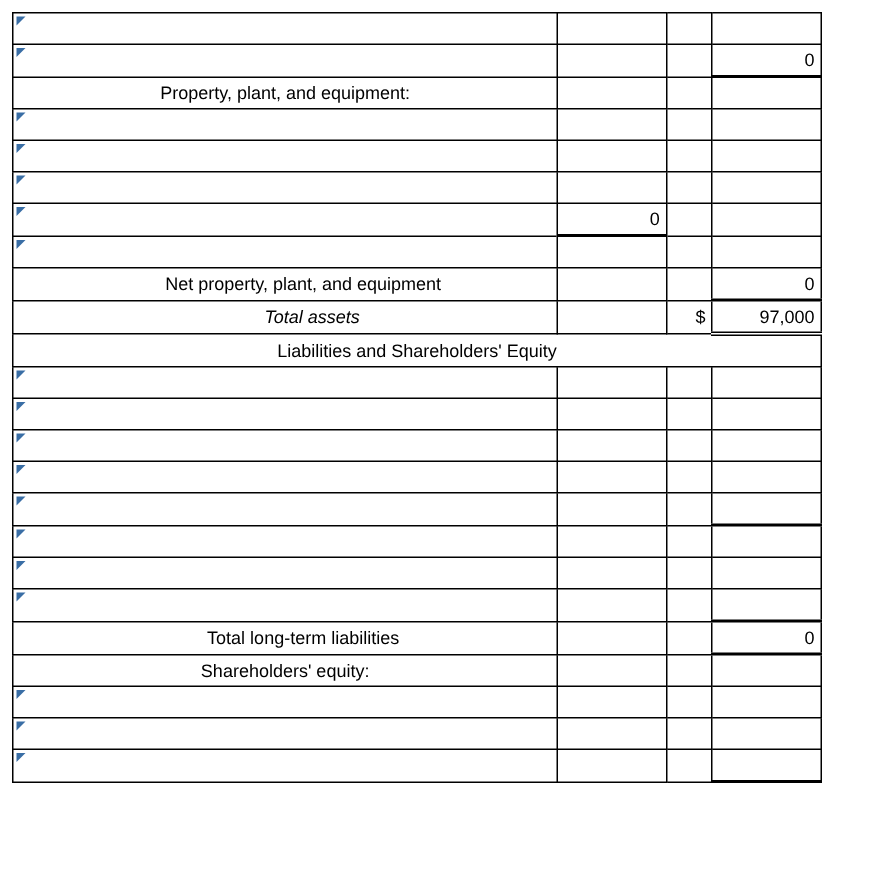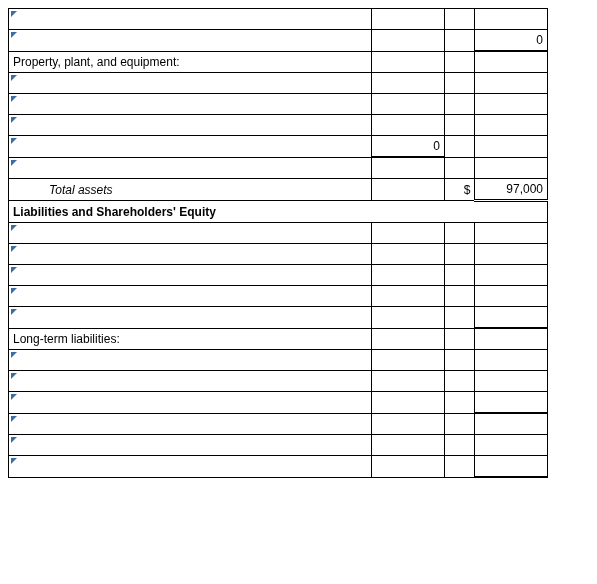--- a/index.html
+++ b/index.html
@@ -13,40 +13,40 @@
   border-collapse: collapse;
   width: 540px;
 }
 td {
   border: 1px solid #000;
   height: 18px;
   padding: 1px 4px;
   vertical-align: middle;
   position: relative;
 }
-.col-label { width: 300px; }
+.col-label { width: 300px; text-align: center; }
 .col-val1 { width: 60px; text-align: right; }
 .col-spacer { width: 20px; text-align: right; }
 .col-val2 { width: 60px; text-align: right; }
 .input-cell { padding-left: 14px; }
 .input-marker::before {
   content: "";
   position: absolute;
   left: 2px;
   top: 2px;
   width: 0;
   height: 0;
   border-left: 6px solid #3a6ea5;
   border-bottom: 6px solid transparent;
 }
 .indent1 { padding-left: 28px; }
 .indent2 { padding-left: 40px; font-style: italic; }
 .section-header {
-  text-align: left;
-  font-weight: bold;
+  text-align: center;
+  font-weight: normal;
 }
 .dbl-underline { border-bottom: 3px double #000; margin-top: 11px; }
 .sgl-underline { border-bottom: 2px solid #000; }
 </style>
 </head>
 <body>
 
 <table>
 
   <tbody>
@@ -92,60 +92,42 @@
     <td class="col-spacer"></td>
     <td class="col-val2"></td>
   </tr>
   <tr>
     <td class="col-label input-cell input-marker"></td>
     <td class="col-val1"></td>
     <td class="col-spacer"></td>
     <td class="col-val2"></td>
   </tr>
   <tr>
+    <td class="col-label indent1">Net property, plant, and equipment</td>
+    <td class="col-val1"></td>
+    <td class="col-spacer"></td>
+    <td class="col-val2 sgl-underline">0</td>
+  </tr>
+  <tr>
     <td class="col-label indent2">Total assets</td>
     <td class="col-val1"></td>
     <td class="col-spacer">$</td>
     <td class="col-val2 dbl-underline">97,000</td>
   </tr>
   <tr>
     <td class="col-label section-header" colspan="4">Liabilities and Shareholders' Equity</td>
   </tr>
   <tr>
     <td class="col-label input-cell input-marker"></td>
     <td class="col-val1"></td>
     <td class="col-spacer"></td>
     <td class="col-val2"></td>
   </tr>
   <tr>
     <td class="col-label input-cell input-marker"></td>
-    <td class="col-val1"></td>
-    <td class="col-spacer"></td>
-    <td class="col-val2"></td>
-  </tr>
-  <tr>
-    <td class="col-label input-cell input-marker"></td>
-    <td class="col-val1"></td>
-    <td class="col-spacer"></td>
-    <td class="col-val2"></td>
-  </tr>
-  <tr>
-    <td class="col-label input-cell input-marker"></td>
-    <td class="col-val1"></td>
-    <td class="col-spacer"></td>
-    <td class="col-val2"></td>
-  </tr>
-  <tr>
-    <td class="col-label input-cell input-marker"></td>
-    <td class="col-val1"></td>
-    <td class="col-spacer"></td>
-    <td class="col-val2 sgl-underline"></td>
-  </tr>
-  <tr>
-    <td class="col-label">Long-term liabilities:</td>
     <td class="col-val1"></td>
     <td class="col-spacer"></td>
     <td class="col-val2"></td>
   </tr>
   <tr>
     <td class="col-label input-cell input-marker"></td>
     <td class="col-val1"></td>
     <td class="col-spacer"></td>
     <td class="col-val2"></td>
   </tr>
@@ -172,15 +154,45 @@
     <td class="col-val1"></td>
     <td class="col-spacer"></td>
     <td class="col-val2"></td>
   </tr>
   <tr>
     <td class="col-label input-cell input-marker"></td>
     <td class="col-val1"></td>
     <td class="col-spacer"></td>
     <td class="col-val2 sgl-underline"></td>
   </tr>
+  <tr>
+    <td class="col-label indent1">Total long-term liabilities</td>
+    <td class="col-val1"></td>
+    <td class="col-spacer"></td>
+    <td class="col-val2 sgl-underline">0</td>
+  </tr>
+  <tr>
+    <td class="col-label">Shareholders' equity:</td>
+    <td class="col-val1"></td>
+    <td class="col-spacer"></td>
+    <td class="col-val2"></td>
+  </tr>
+  <tr>
+    <td class="col-label input-cell input-marker"></td>
+    <td class="col-val1"></td>
+    <td class="col-spacer"></td>
+    <td class="col-val2"></td>
+  </tr>
+  <tr>
+    <td class="col-label input-cell input-marker"></td>
+    <td class="col-val1"></td>
+    <td class="col-spacer"></td>
+    <td class="col-val2"></td>
+  </tr>
+  <tr>
+    <td class="col-label input-cell input-marker"></td>
+    <td class="col-val1"></td>
+    <td class="col-spacer"></td>
+    <td class="col-val2 sgl-underline"></td>
+  </tr>
 
 </tbody>
   </table>
 
 </body></html>

